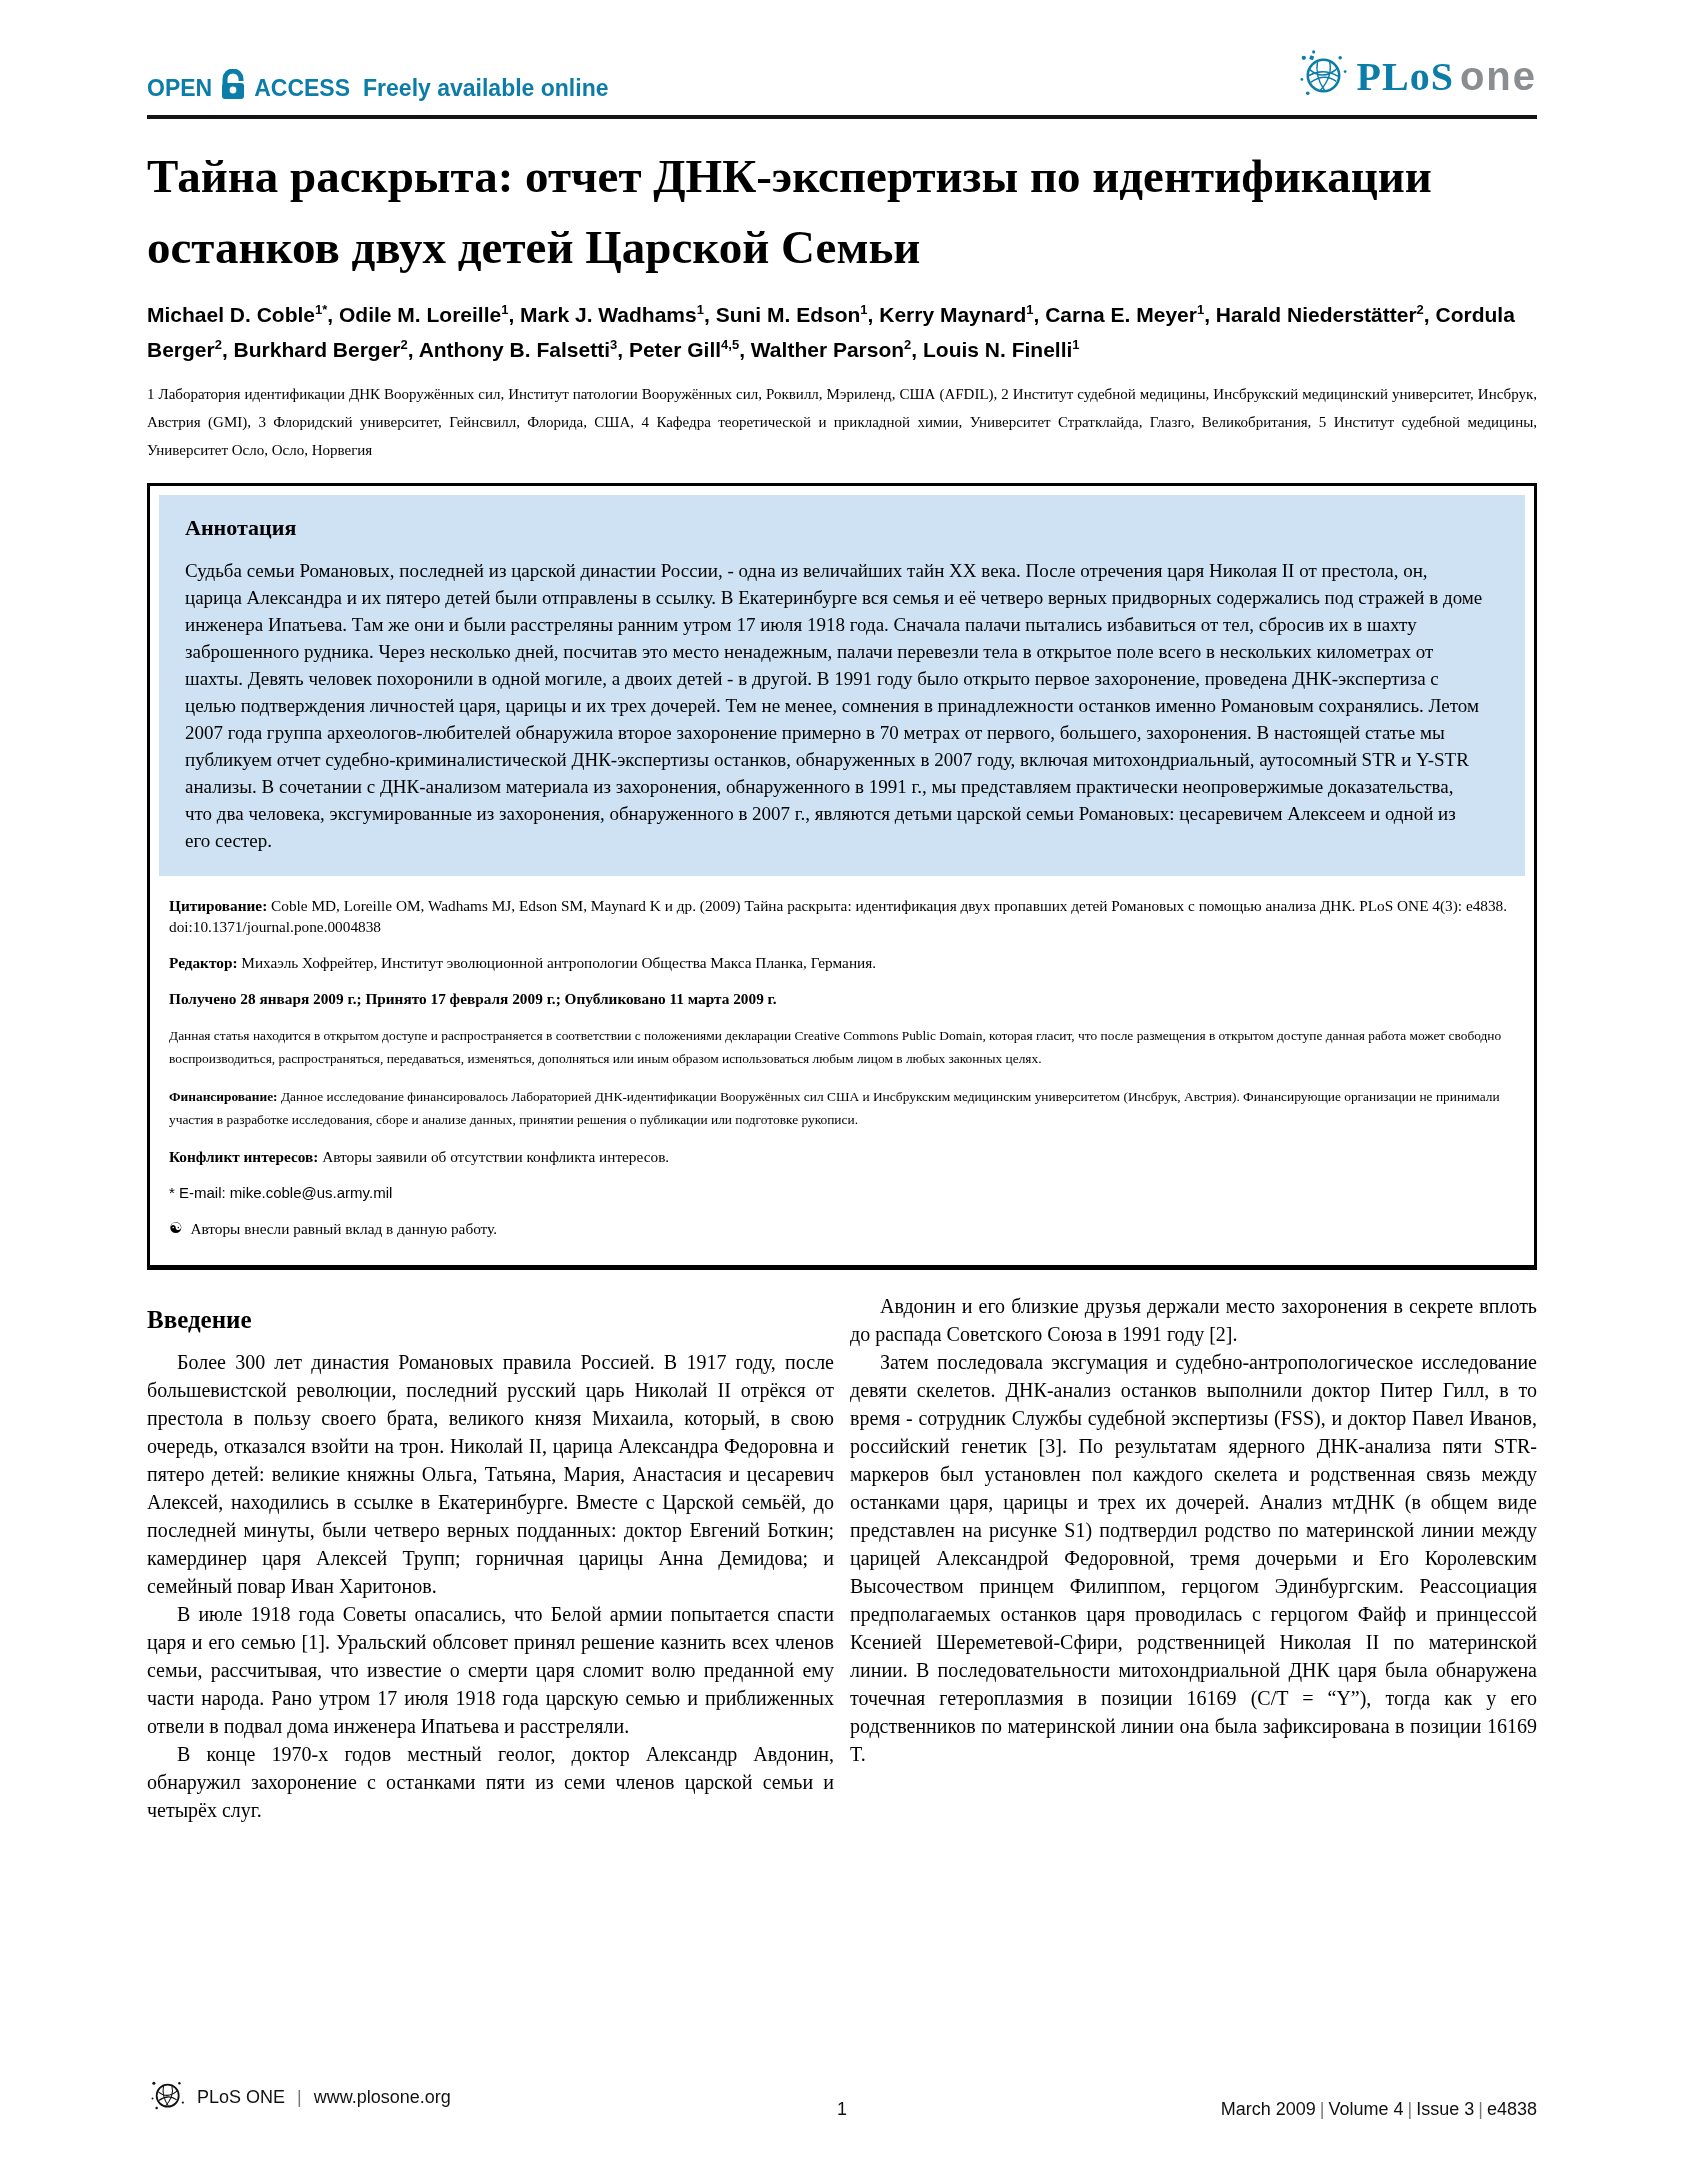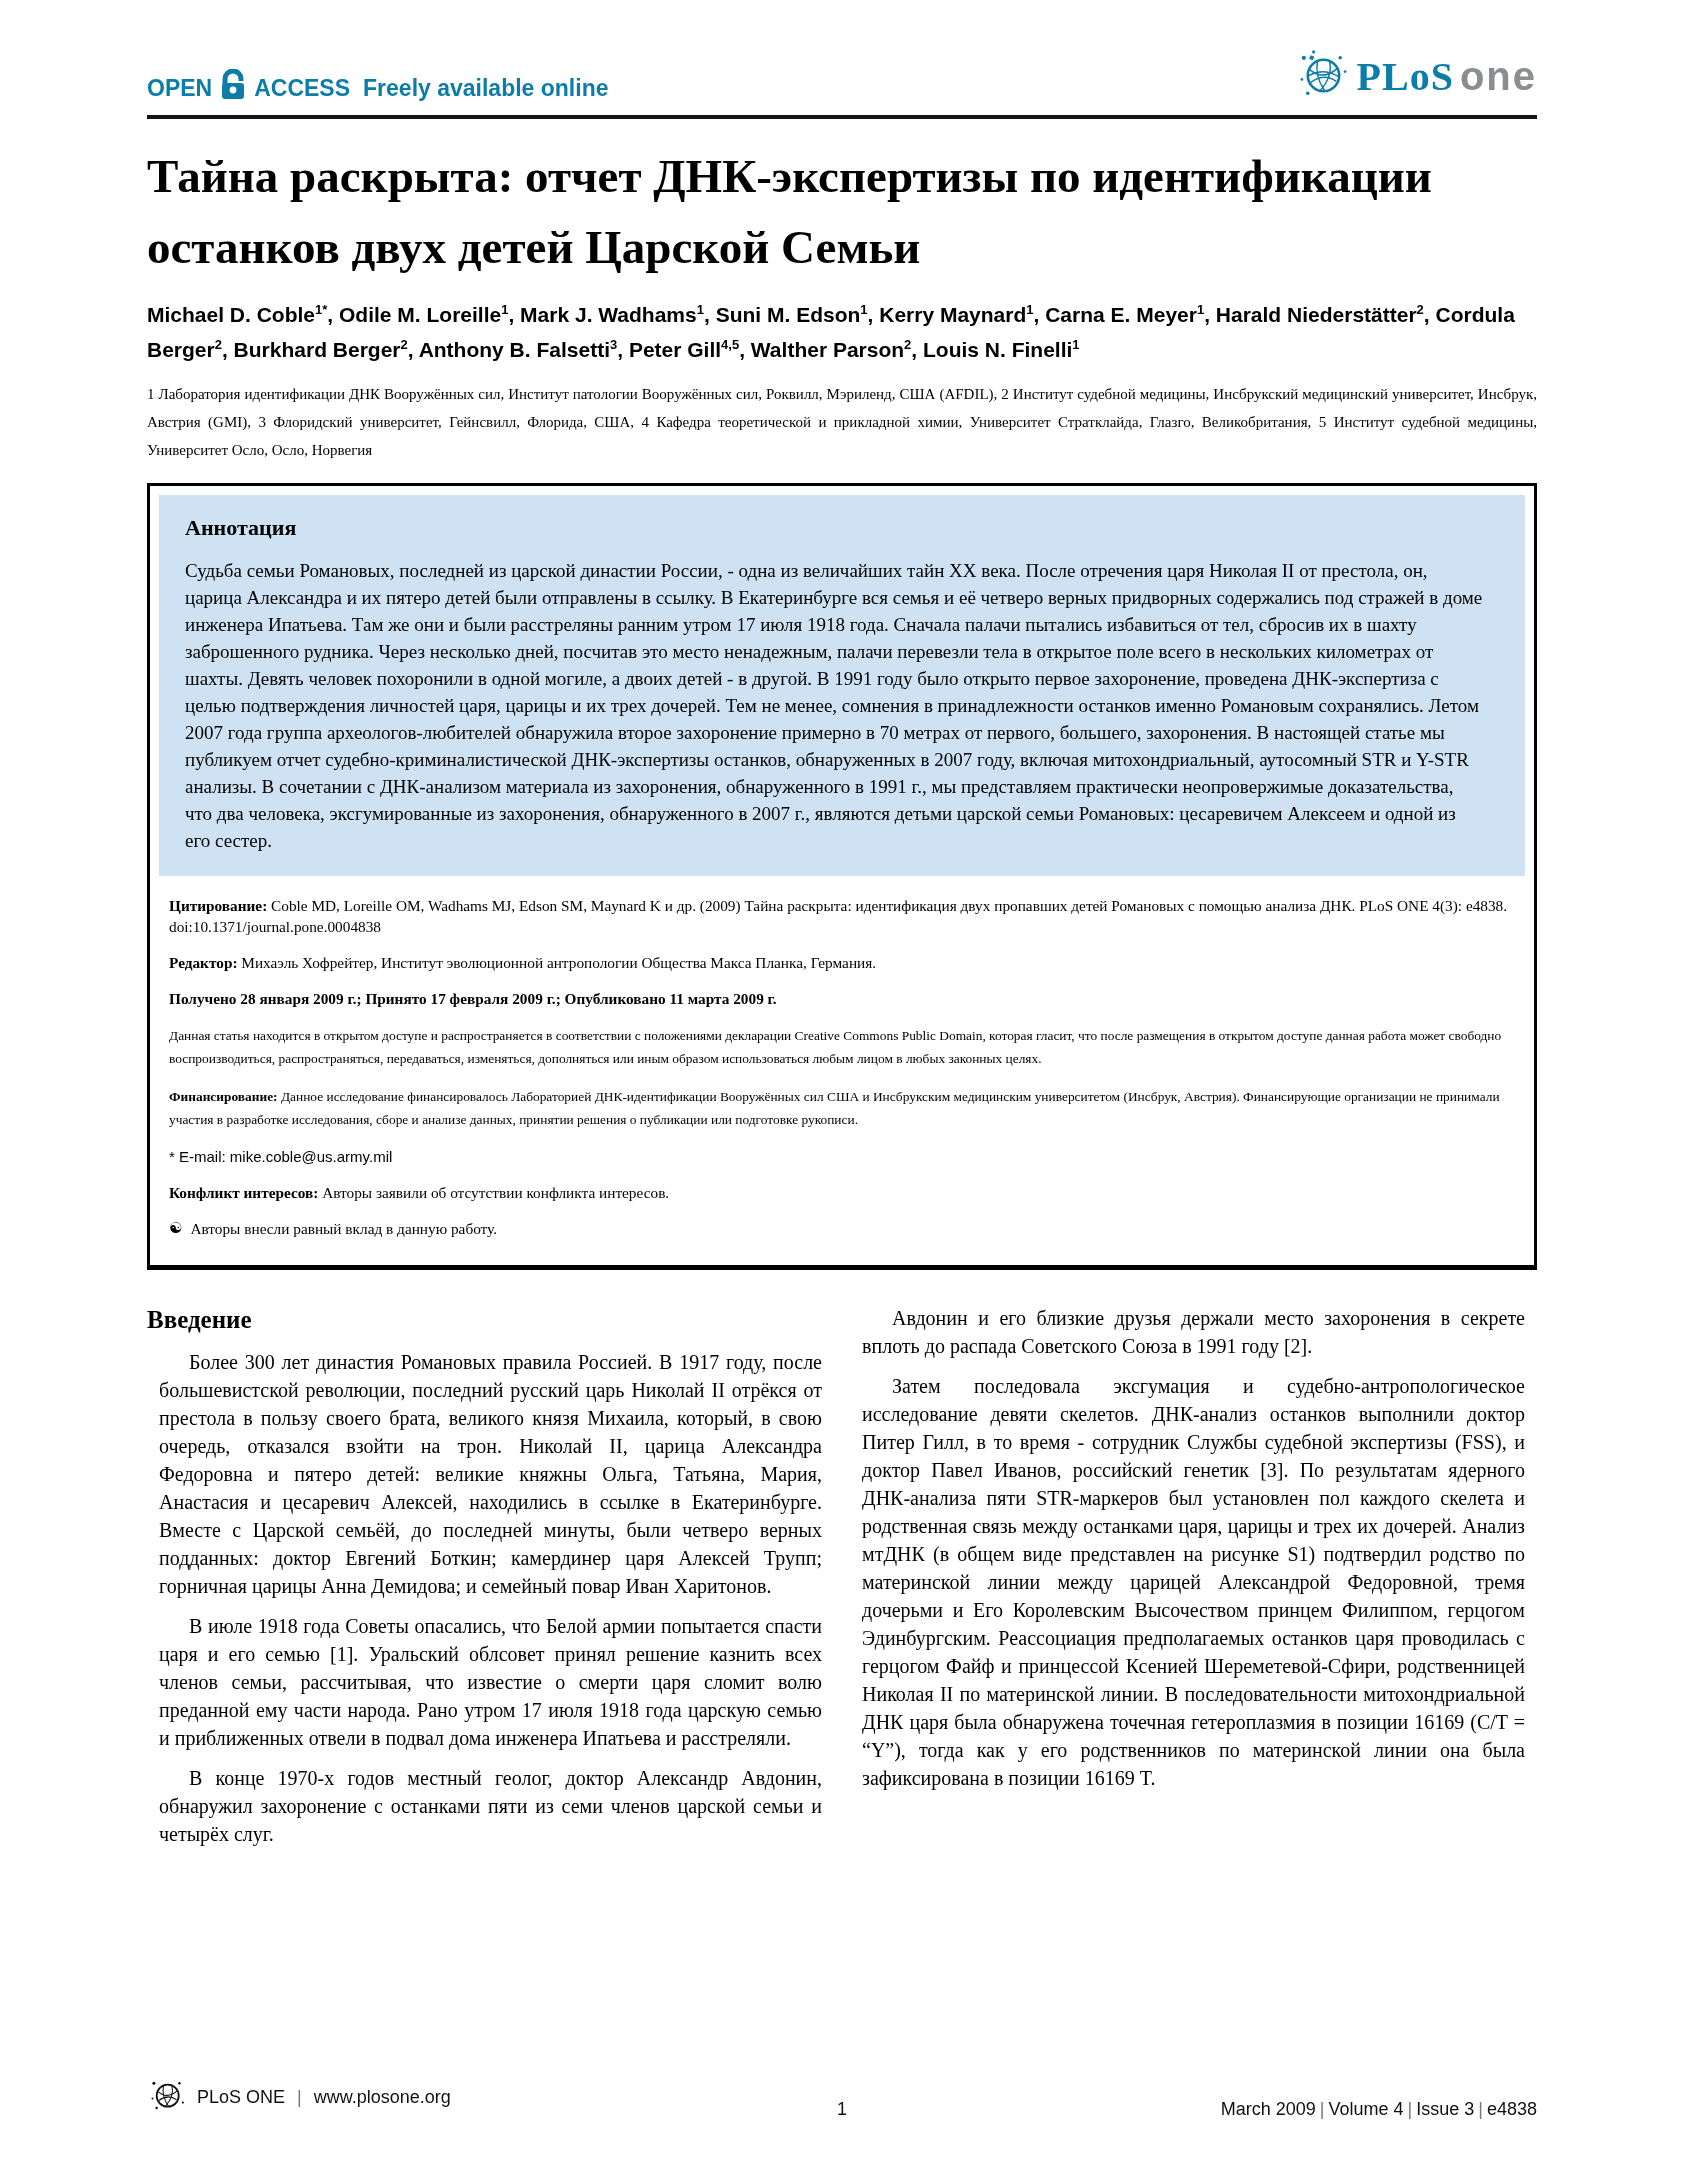--- a/index.html
+++ b/index.html
@@ -34,21 +34,21 @@
   .meta-small{font-size:13.4px;line-height:23px;margin:15px 0;}
   .meta-line b,.meta-small b{font-weight:bold;}
   .email-line{font-family:"Liberation Sans","DejaVu Sans",sans-serif;font-size:15px;}
   .equal-line{display:flex;align-items:center;gap:8px;}
   .yy{font-family:"DejaVu Sans",sans-serif;font-size:15px;line-height:1;}
 
   
   .cols{display:flex;gap:16px;margin-top:22px;}
   .col{flex:1;min-width:0;}
   h2.sec{margin:14px 0 14px 0;font-size:25px;font-weight:bold;}
-  .col p{margin:12px;font-size:20px;line-height:28px;text-align:justify;text-indent:30px;}
+  .col p{margin:0;font-size:20px;line-height:28px;text-align:justify;text-indent:30px;}
 
   
   .footer{position:absolute;left:147px;right:147px;top:2075px;display:flex;align-items:flex-end;
           font-family:"Liberation Sans","DejaVu Sans",sans-serif;font-size:18px;color:#111;}
   .f-left{display:flex;align-items:center;gap:10px;flex:1;}
   .f-center{flex:0 0 auto;text-align:center;width:119px;}
   .f-right{flex:1;display:flex;justify-content:flex-end;align-items:center;gap:2px;}
   .fsep{color:#777;padding:0 2px;font-weight:normal;}
   .globe{flex:0 0 auto;}
 </style>
@@ -99,22 +99,22 @@
       <div class="abstract">
         <h2>Аннотация</h2>
         <p>Судьба семьи Романовых, последней из царской династии России, - одна из величайших тайн XX века. После отречения царя Николая II от престола, он, царица Александра и их пятеро детей были отправлены в ссылку. В Екатеринбурге вся семья и её четверо верных придворных содержались под стражей в доме инженера Ипатьева. Там же они и были расстреляны ранним утром 17 июля 1918 года. Сначала палачи пытались избавиться от тел, сбросив их в шахту заброшенного рудника. Через несколько дней, посчитав это место ненадежным, палачи перевезли тела в открытое поле всего в нескольких километрах от шахты. Девять человек похоронили в одной могиле, а двоих детей - в другой. В 1991 году было открыто первое захоронение, проведена ДНК-экспертиза с целью подтверждения личностей царя, царицы и их трех дочерей. Тем не менее, сомнения в принадлежности останков именно Романовым сохранялись. Летом 2007 года группа археологов-любителей обнаружила второе захоронение примерно в 70 метрах от первого, большего, захоронения. В настоящей статье мы публикуем отчет судебно-криминалистической ДНК-экспертизы останков, обнаруженных в 2007 году, включая митохондриальный, аутосомный STR и Y-STR анализы. В сочетании с ДНК-анализом материала из захоронения, обнаруженного в 1991 г., мы представляем практически неопровержимые доказательства, что два человека, эксгумированные из захоронения, обнаруженного в 2007 г., являются детьми царской семьи Романовых: цесаревичем Алексеем и одной из его сестер.</p>
       </div>
       <div class="meta">
         <p class="meta-line"><b>Цитирование:</b><span> Coble MD, Loreille OM, Wadhams MJ, Edson SM, Maynard K и др. (2009) Тайна раскрыта: идентификация двух пропавших детей Романовых с помощью анализа ДНК. PLoS ONE 4(3): e4838. doi:10.1371/journal.pone.0004838</span></p>
         <p class="meta-line"><b>Редактор:</b><span> Михаэль Хофрейтер, Институт эволюционной антропологии Общества Макса Планка, Германия.</span></p>
         <p class="meta-line"><b>Получено 28 января 2009 г.; Принято 17 февраля 2009 г.; Опубликовано 11 марта 2009 г.</b></p>
         <p class="meta-small">Данная статья находится в открытом доступе и распространяется в соответствии с положениями декларации Creative Commons Public Domain, которая гласит, что после размещения в открытом доступе данная работа может свободно воспроизводиться, распространяться, передаваться, изменяться, дополняться или иным образом использоваться любым лицом в любых законных целях.</p>
         <p class="meta-small"><b>Финансирование:</b><span> Данное исследование финансировалось Лабораторией ДНК-идентификации Вооружённых сил США и Инсбрукским медицинским университетом (Инсбрук, Австрия). Финансирующие организации не принимали участия в разработке исследования, сборе и анализе данных, принятии решения о публикации или подготовке рукописи.</span></p>
+        <p class="meta-line"><b>Конфликт интересов:</b><span> Авторы заявили об отсутствии конфликта интересов.</span></p>
         <p class="meta-line email-line">* E-mail: mike.coble@us.army.mil</p>
-        <p class="meta-line"><b>Конфликт интересов:</b><span> Авторы заявили об отсутствии конфликта интересов.</span></p>
         <p class="meta-line equal-line">
             <span class="yy">☯</span>
             <span>Авторы внесли равный вклад в данную работу.</span>
           </p>
       </div>
     </div>
 
     <div class="cols">
       <div class="col">
         <h2 class="sec">Введение</h2>

